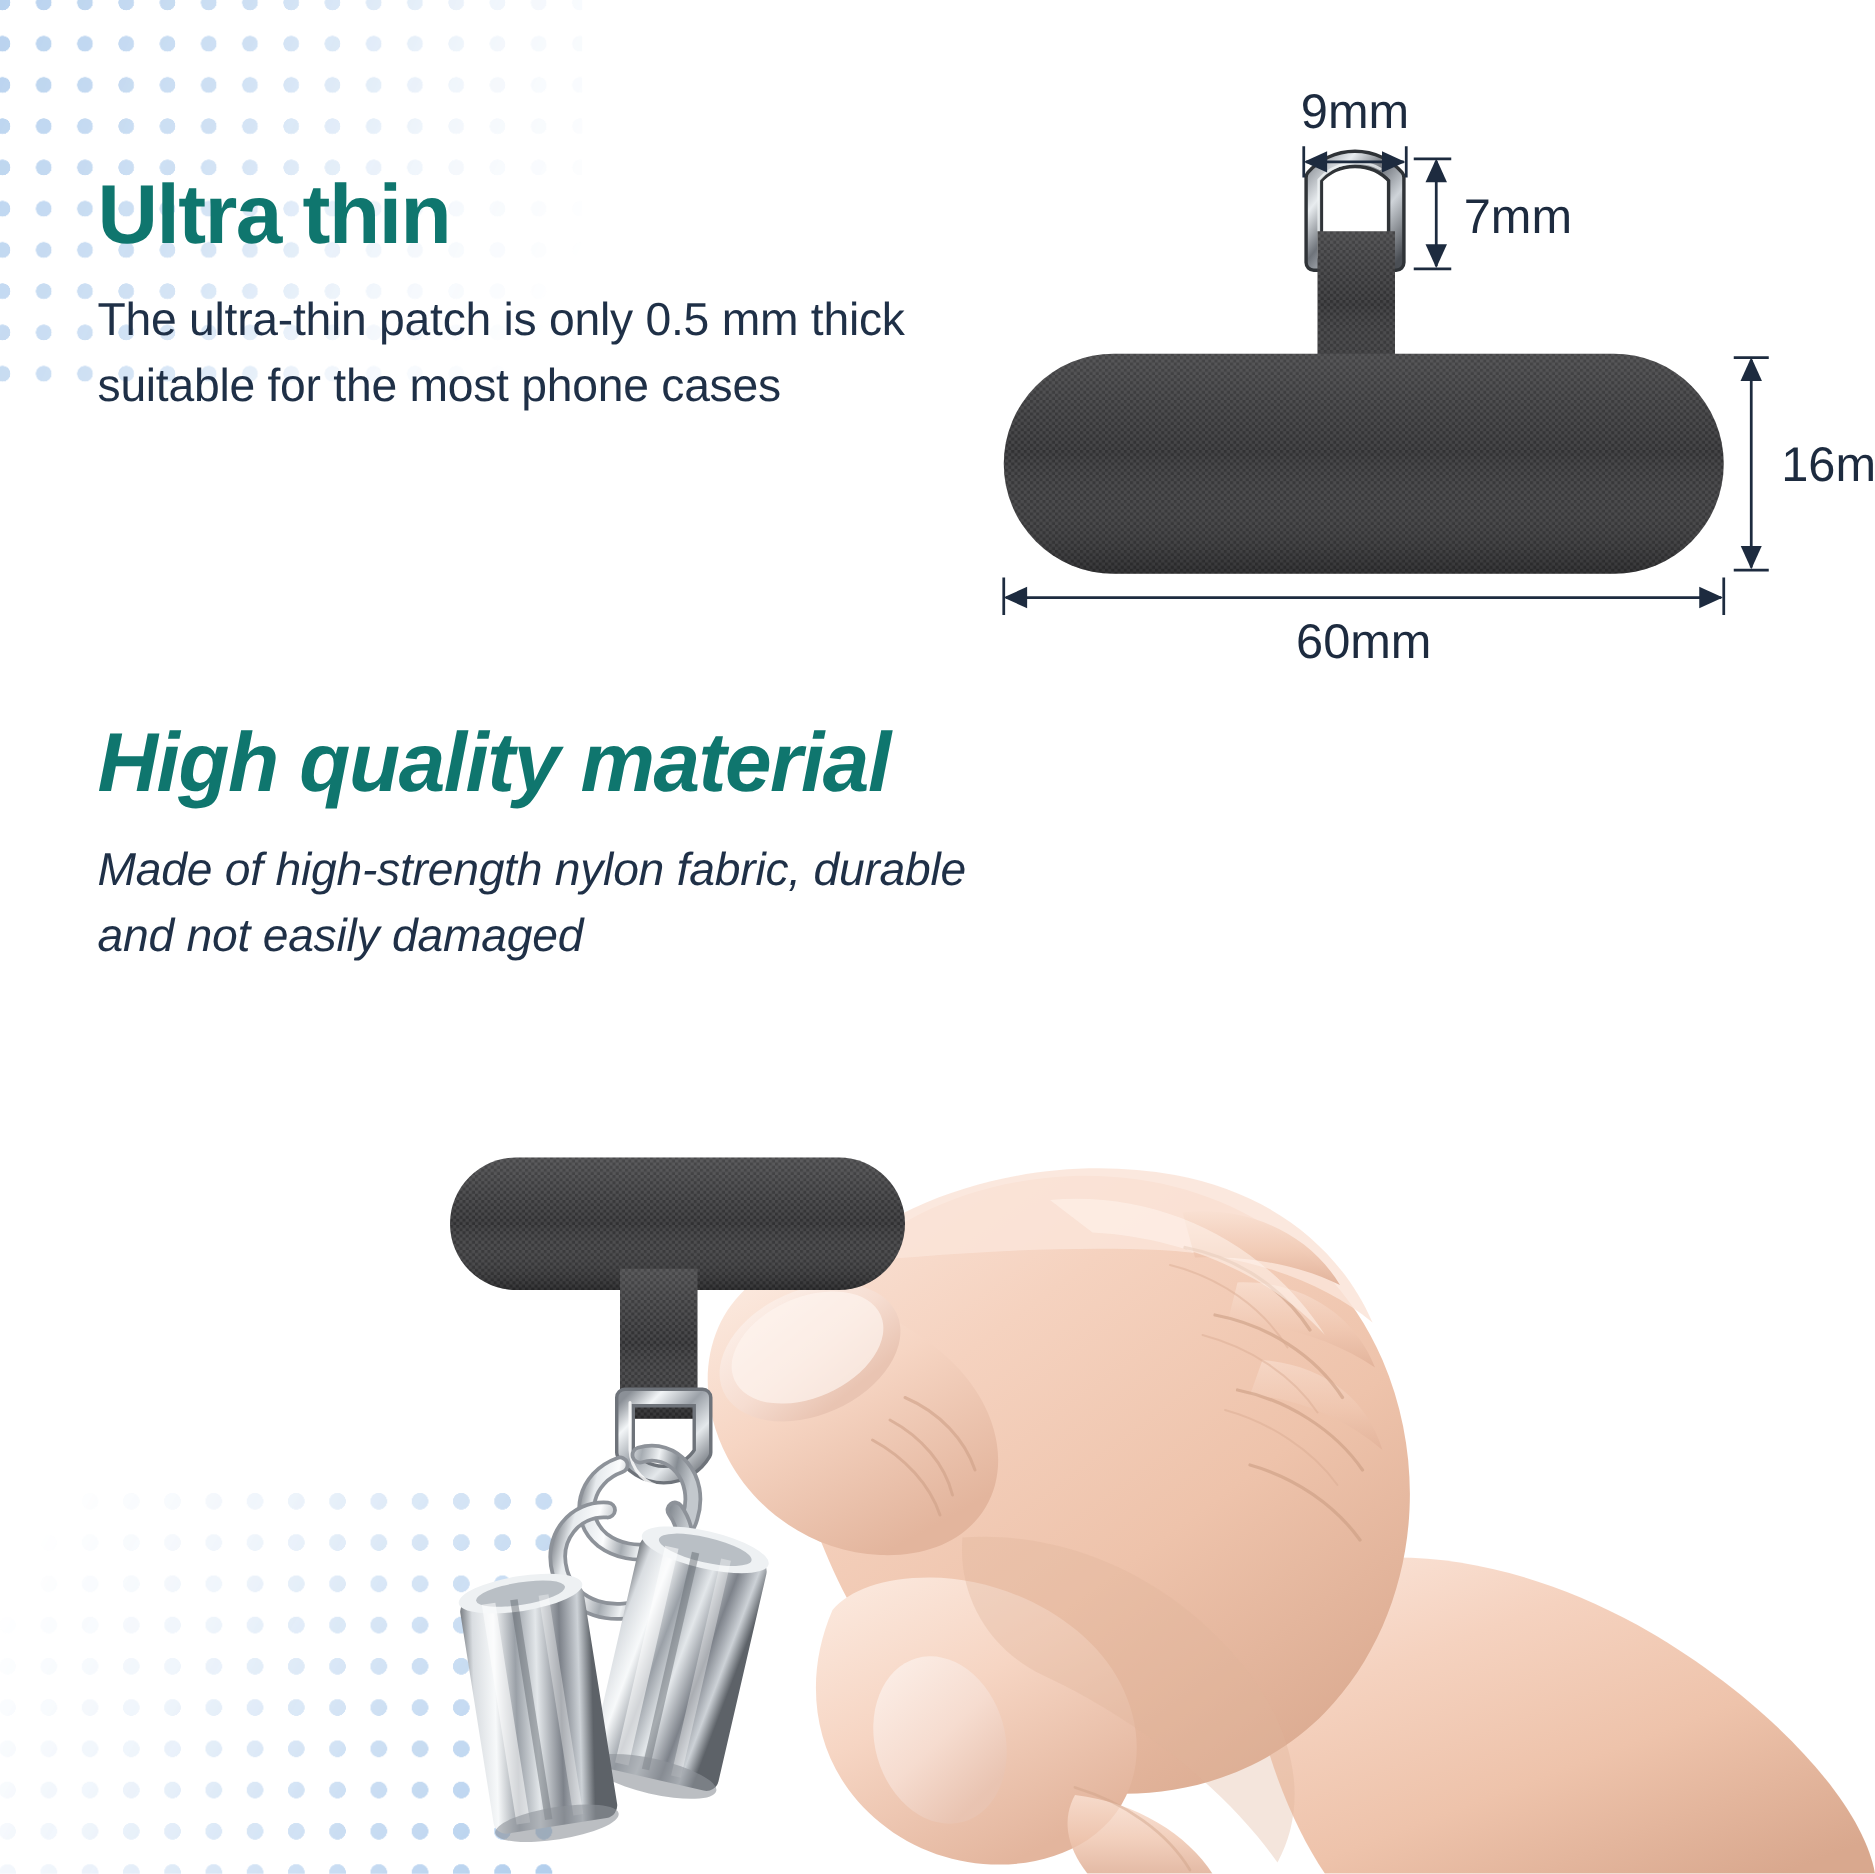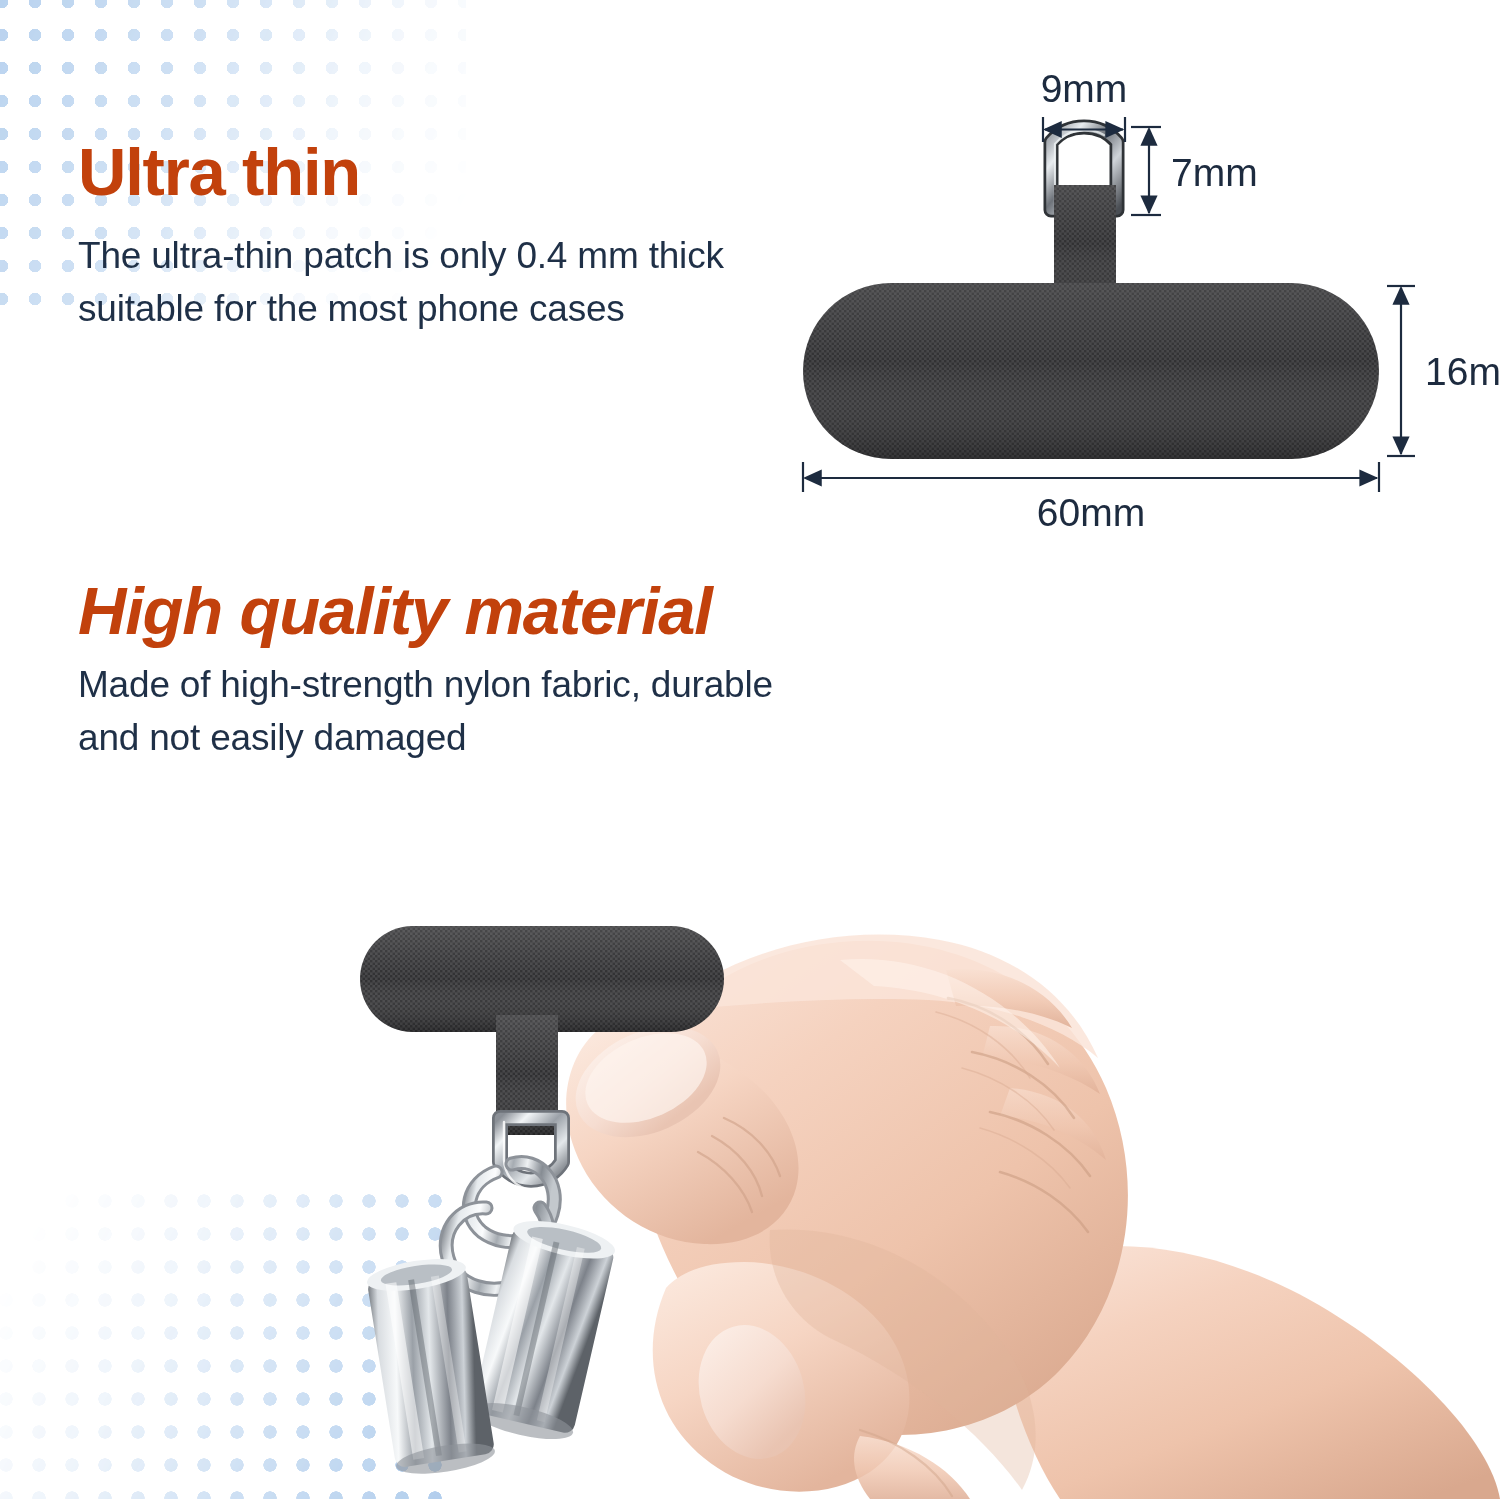--- a/index.html
+++ b/index.html
@@ -27,56 +27,56 @@
     background-size:33px 33px;
     -webkit-mask-image:linear-gradient(300deg, rgba(0,0,0,.9) 4%, rgba(0,0,0,.6) 34%, rgba(0,0,0,.18) 64%, rgba(0,0,0,0) 90%);
     mask-image:linear-gradient(300deg, rgba(0,0,0,.9) 4%, rgba(0,0,0,.6) 34%, rgba(0,0,0,.18) 64%, rgba(0,0,0,0) 90%);
     opacity:.95;
   }
 
   
   .block{position:absolute;}
   .headline{
     font-weight:bold;
-    color:#c2410c;
+    color:#0f766e;
     letter-spacing:-1.2px;
     line-height:1.0;
     white-space:nowrap;
   }
   .subcopy{
     color:#1f3047;
     font-weight:300;
     letter-spacing:-.2px;
   }
 
   #block-ultrathin{left:78px;top:138px;}
   #block-ultrathin .headline{font-size:67px;}
   #block-ultrathin .subcopy{font-size:37px;line-height:1.44;margin-top:24px;width:720px;}
 
   #block-material{left:78px;top:577px;}
   #block-material .headline{font-size:67px;font-style:italic;}
-  #block-material .subcopy{font-size:37px;line-height:1.44;margin-top:14px;width:760px;}
+  #block-material .subcopy{font-size:37px;line-height:1.44;margin-top:25px;width:760px;font-style:italic;}
 
   
   #diagram{position:absolute;left:779px;top:30px;width:740px;height:500px;}
   #diagram svg{display:block;}
 
   
   #hero{position:absolute;left:300px;top:800px;width:1200px;height:699px;}
   #hero svg{display:block;}
 </style>
 </head>
 <body>
 
 <div class="dots" id="dots-tl"></div>
 <div class="dots" id="dots-bl"></div>
 
 <div class="block" id="block-ultrathin">
   <div class="headline">Ultra thin</div>
-  <div class="subcopy">The ultra-thin patch is only 0.4 mm thick suitable for the most phone cases</div>
+  <div class="subcopy">The ultra-thin patch is only 0.5 mm thick suitable for the most phone cases</div>
 </div>
 
 <div class="block" id="block-material">
   <div class="headline">High quality material</div>
   <div class="subcopy">Made of high-strength nylon fabric, durable and not easily damaged</div>
 </div>
 
 <div id="diagram">
 <svg width="740" height="500" viewBox="0 0 740 500" xmlns="http://www.w3.org/2000/svg">
   <defs>

